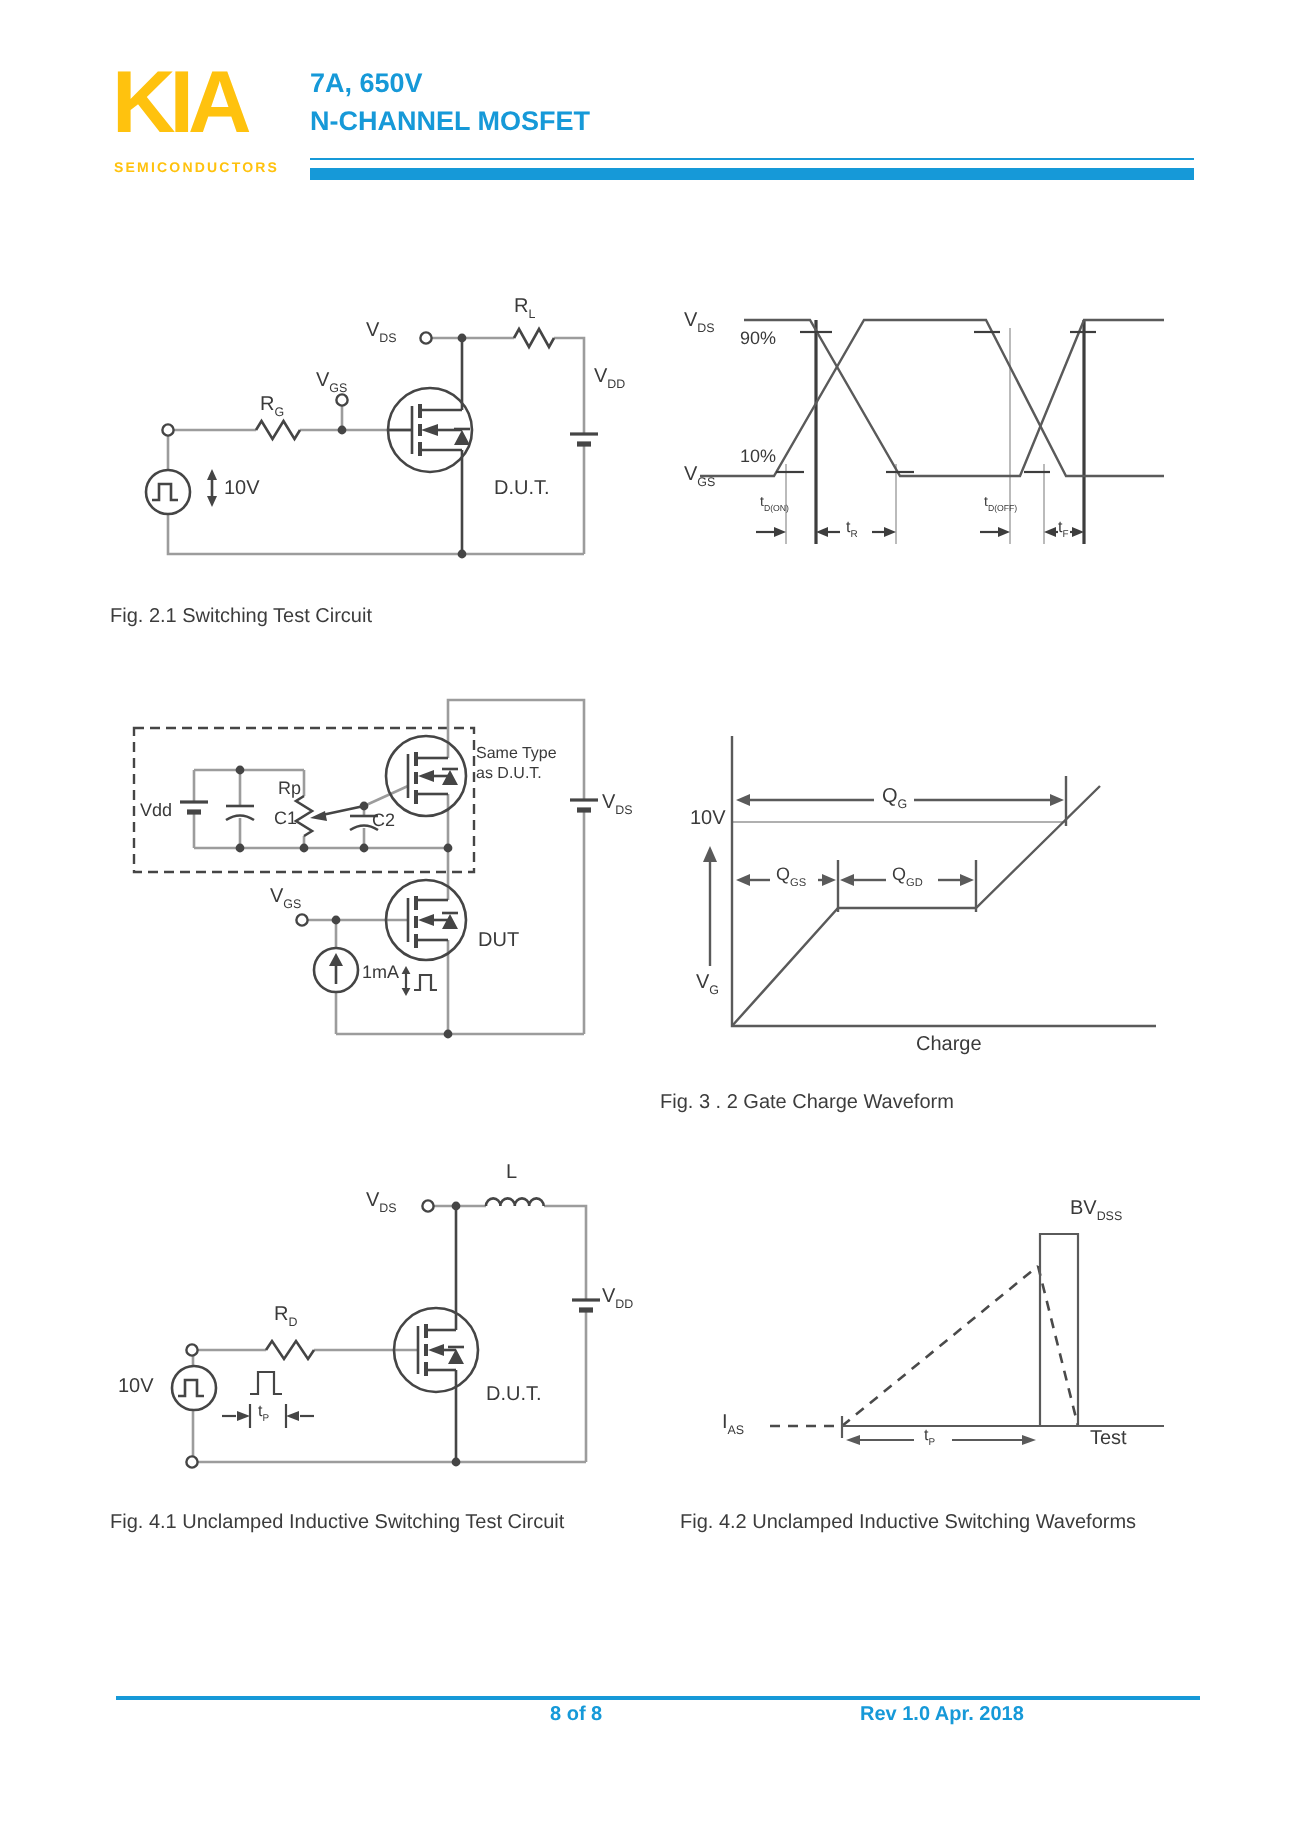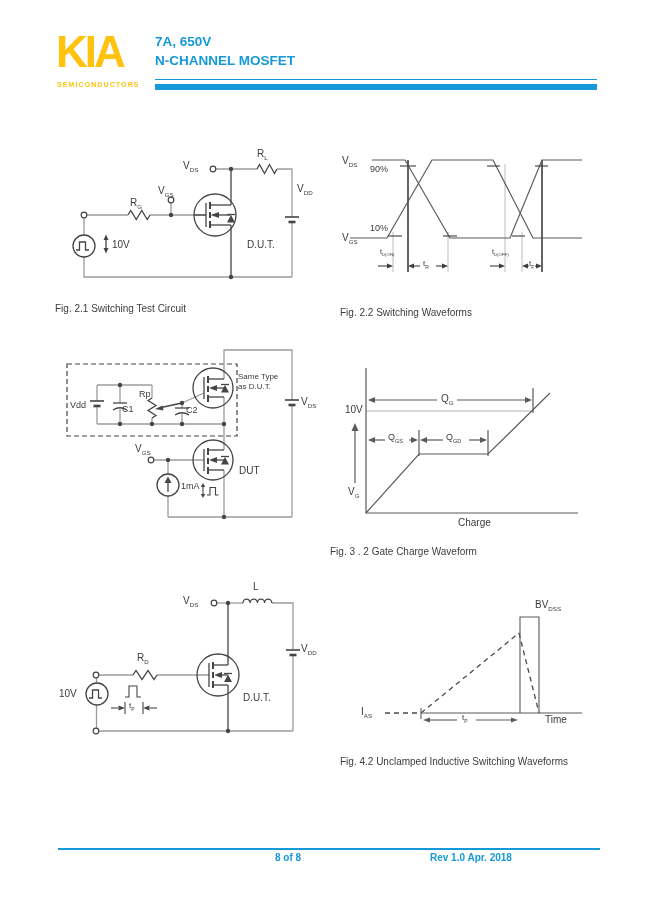--- a/index.html
+++ b/index.html
@@ -135,21 +135,20 @@
     </svg>
     <span class="lbl" style="left:2px;top:7px;"><span>V</span><sub>DS</sub></span>
     <span class="lbl" style="left:2px;top:84px;"><span>V</span><sub>GS</sub></span>
     <span class="lbl s9" style="left:30px;top:17px;">90%</span>
     <span class="lbl s9" style="left:30px;top:76px;">10%</span>
     <span class="lbl s7" style="left:40px;top:100px;"><span>t</span><sub>D(ON)</sub></span>
     <span class="lbl s8" style="left:83px;top:112px;"><span>t</span><sub>R</sub></span>
     <span class="lbl s7" style="left:152px;top:100px;"><span>t</span><sub>D(OFF)</sub></span>
     <span class="lbl s8" style="left:189px;top:112px;"><span>t</span><sub>F</sub></span>
   </div>
-  <div class="cap" style="left:340px;top:307px;width:250px;">Fig. 2.2 Switching Waveforms</div>
 
   <div class="fig" style="left:55px;top:345px;width:290px;height:185px;">
     <svg width="290" height="185" viewBox="0 0 290 185">
       <rect x="12" y="19" width="170" height="72" fill="none" stroke="#454545" stroke-width="1.2" stroke-dasharray="5,3"></rect>
       <g stroke="#9c9c9c" stroke-width="1.3" fill="none">
         <path d="M42,40 H97"></path>
           <path d="M42,40 V56"></path>
           <path d="M42,61 V79"></path>
         <path d="M65,40 V58"></path>
           <path d="M65,64 V79"></path>
@@ -214,21 +213,21 @@
           <circle cx="97" cy="79" r="2.2"></circle>
         <circle cx="127" cy="79" r="2.2"></circle>
           <circle cx="169" cy="79" r="2.2"></circle>
         <circle cx="113" cy="115" r="2.2"></circle>
           <circle cx="169" cy="172" r="2.2"></circle>
       </g>
     </svg>
     <span class="lbl s8" style="left:183px;top:28px;">Same Type</span>
     <span class="lbl s8" style="left:183px;top:38px;">as D.U.T.</span>
     <span class="lbl s9" style="left:15px;top:56px;">Vdd</span>
-    <span class="lbl s9" style="left:67px;top:60px;">C1</span>
+    <span class="lbl s9" style="left:82px;top:60px;">C1</span>
     <span class="lbl s9" style="left:84px;top:45px;">Rp</span>
     <span class="lbl s9" style="left:131px;top:61px;">C2</span>
     <span class="lbl" style="left:246px;top:51px;"><span>V</span><sub>DS</sub></span>
     <span class="lbl" style="left:80px;top:98px;"><span>V</span><sub>GS</sub></span>
     <span class="lbl" style="left:184px;top:120px;">DUT</span>
     <span class="lbl s9" style="left:126px;top:137px;">1mA</span>
   </div>
 
   <div class="fig" style="left:345px;top:360px;width:270px;height:175px;">
     <svg width="270" height="175" viewBox="0 0 270 175">
@@ -313,20 +312,21 @@
       </g>
     </svg>
     <span class="lbl" style="left:128px;top:15px;"><span>V</span><sub>DS</sub></span>
     <span class="lbl" style="left:198px;top:1px;">L</span>
     <span class="lbl" style="left:246px;top:63px;"><span>V</span><sub>DD</sub></span>
     <span class="lbl" style="left:82px;top:72px;"><span>R</span><sub>D</sub></span>
     <span class="lbl" style="left:4px;top:108px;">10V</span>
     <span class="lbl s8" style="left:74px;top:122px;"><span>t</span><sub>P</sub></span>
     <span class="lbl" style="left:188px;top:112px;">D.U.T.</span>
   </div>
+  <div class="cap" style="left:55px;top:756px;width:255px;">Fig. 4.1 Unclamped Inductive Switching Test Circuit</div>
 
   <div class="fig" style="left:345px;top:595px;width:270px;height:145px;">
     <svg width="270" height="145" viewBox="0 0 270 145">
       <g stroke="#4a4a4a" stroke-width="1.3" fill="none" stroke-dasharray="5,4">
         <path d="M40,118 H76"></path>
         <path d="M76,118 L174,38"></path>
         <path d="M174,38 L194,118"></path>
       </g>
       <g stroke="#5a5a5a" stroke-width="1.1" fill="none">
         <path d="M76,118 H237"></path>
@@ -336,21 +336,21 @@
           <path d="M131,125 H166"></path>
       </g>
       <g fill="#5a5a5a" stroke="none">
         <polygon points="78,125 85,122.5 85,127.5"></polygon>
         <polygon points="173,125 166,122.5 166,127.5"></polygon>
       </g>
     </svg>
     <span class="lbl" style="left:190px;top:4px;"><span>BV</span><sub>DSS</sub></span>
     <span class="lbl" style="left:16px;top:111px;"><span>I</span><sub>AS</sub></span>
     <span class="lbl s8" style="left:117px;top:119px;"><span>t</span><sub>P</sub></span>
-    <span class="lbl" style="left:200px;top:119px;">Time</span>
+    <span class="lbl" style="left:200px;top:119px;">Test</span>
   </div>
   <div class="cap" style="left:340px;top:756px;width:250px;">Fig. 4.2 Unclamped Inductive Switching Waveforms</div>
 
   <div class="foot-rule"></div>
   <div class="foot-txt" style="left:275px;width:70px;">8 of 8</div>
   <div class="foot-txt" style="left:430px;width:120px;">Rev 1.0 Apr. 2018</div>
 
 </div>
 
 </body></html>

